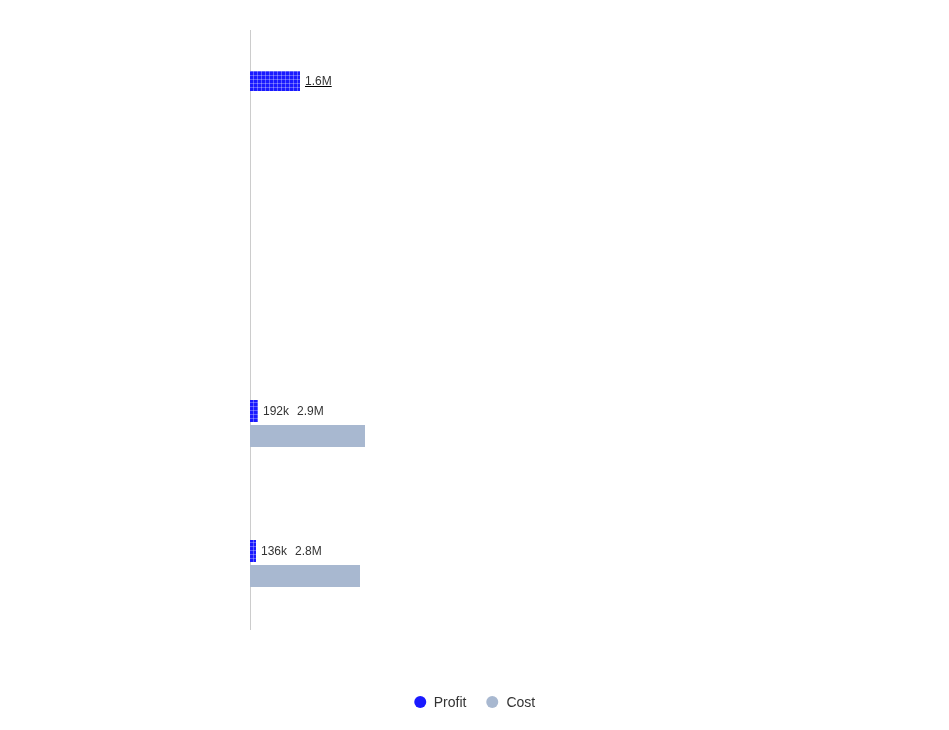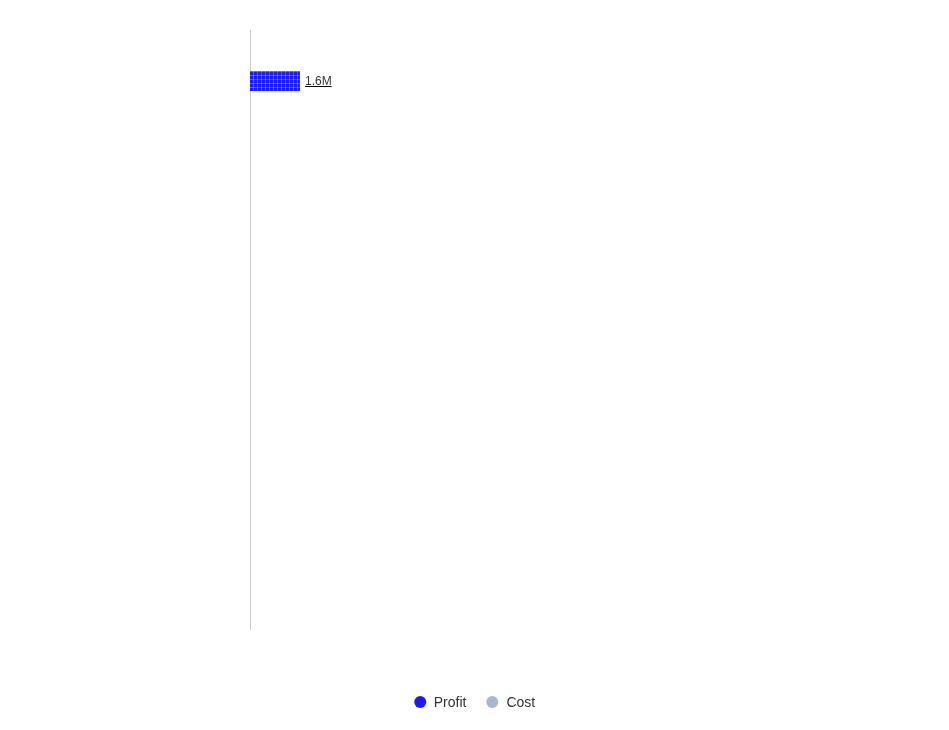--- a/index.html
+++ b/index.html
@@ -107,21 +107,45 @@
 
     <div style="position:absolute; top:40px; left:190px; display:flex; flex-direction:column; gap:2px;text-decoration:underline;">
       <div class="bar-row">
         <div class="bar profit-bar" style="width:50px; height:20px;">
         </div>
         <span class="bar-value">1.6M</span>
       </div>
     </div>
 
 
+    <div style="position:absolute; top:370px; left:190px; display:flex; flex-direction:column; gap:3px;">
+      <div class="bar-row">
+        <div class="bar profit-bar" style="width:8px; height:22px;">
+        </div>
+        <span class="bar-value">192k</span>
+        <span style="margin-left:8px; font-size:12px; color:#333;">2.9M</span>
+      </div>
+      <div class="bar-row">
+        <div class="bar cost-bar" style="width:115px; height:22px;">
+        </div>
+      </div>
+    </div>
 
+    <div style="position:absolute; top:510px; left:190px; display:flex; flex-direction:column; gap:3px;">
+      <div class="bar-row">
+        <div class="bar profit-bar" style="width:6px; height:22px;">
+        </div>
+        <span class="bar-value">136k</span>
+        <span style="margin-left:8px; font-size:12px; color:#333;">2.8M</span>
+      </div>
+      <div class="bar-row">
+        <div class="bar cost-bar" style="width:110px; height:22px;">
+        </div>
+      </div>
+    </div>
   </div>
 
   <div class="legend">
     <div class="legend-item">
       <div class="legend-dot legend-dot-profit"></div>
       <span>Profit</span>
     </div>
     <div class="legend-item">
       <div class="legend-dot legend-dot-cost"></div>
       <span>Cost</span>

